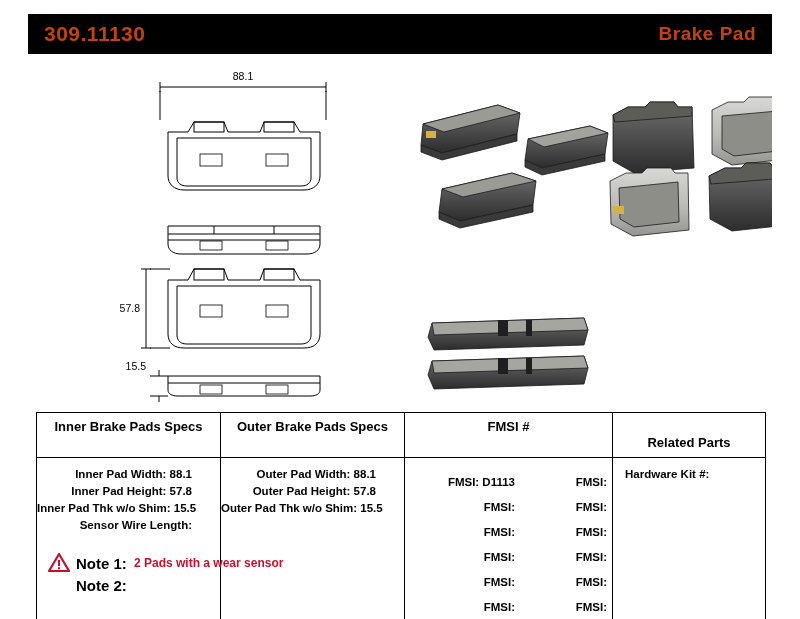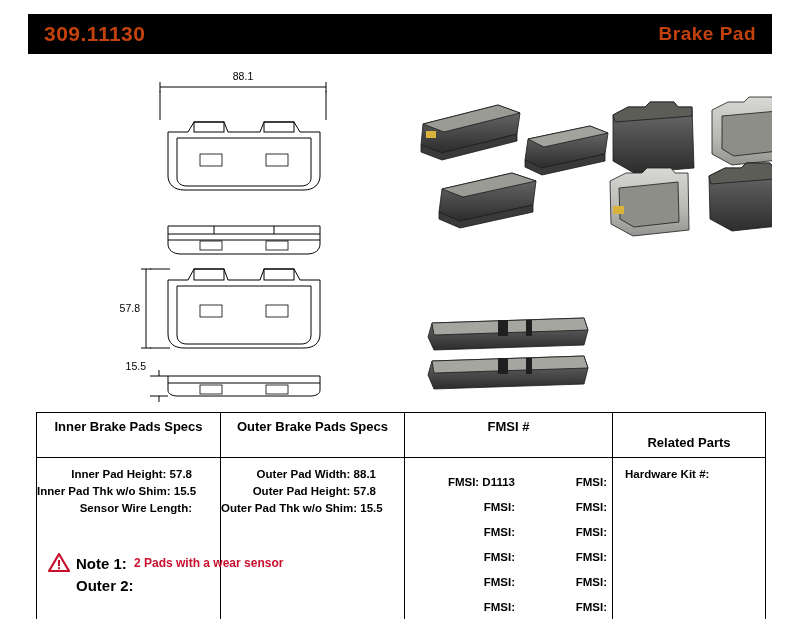--- a/index.html
+++ b/index.html
@@ -304,20 +304,21 @@
   <div class="spec-table">
     <div class="row">
       <div class="head-cell col-inner">Inner Brake Pads Specs</div>
       <div class="head-cell col-outer">Outer Brake Pads Specs</div>
       <div class="head-cell col-fmsi">FMSI #</div>
       <div class="head-cell col-related">Related Parts</div>
     </div>
     <div class="row">
 
       <div class="body-cell col-inner">
+        <div class="spec-line">Inner Pad Width: 88.1</div>
         <div class="spec-line">Inner Pad Height: 57.8</div>
         <div class="spec-line">Inner Pad Thk w/o Shim: 15.5</div>
         <div class="spec-line">Sensor Wire Length:</div>
       </div>
 
       <div class="body-cell col-outer">
         <div class="spec-line">Outer Pad Width: 88.1</div>
         <div class="spec-line">Outer Pad Height: 57.8</div>
         <div class="spec-line">Outer Pad Thk w/o Shim: 15.5</div>
       </div>
@@ -357,18 +358,18 @@
         <path d="M11 1 L21 18 L1 18 Z" fill="#ffffff" stroke="#c8102e" stroke-width="2.2" stroke-linejoin="round"></path>
         <rect x="10" y="7" width="2" height="6" fill="#c8102e"></rect>
         <rect x="10" y="14.2" width="2" height="2" fill="#c8102e"></rect>
       </svg>
     </div>
     <div class="note-row">
       <div class="note-label">Note 1:</div>
       <div class="note-value">2 Pads with a wear sensor</div>
     </div>
     <div class="note-row">
-      <div class="note-label">Outer 2:</div>
+      <div class="note-label">Note 2:</div>
       <div class="note-value"></div>
     </div>
   </div>
 
 </div>
 
 </body></html>

